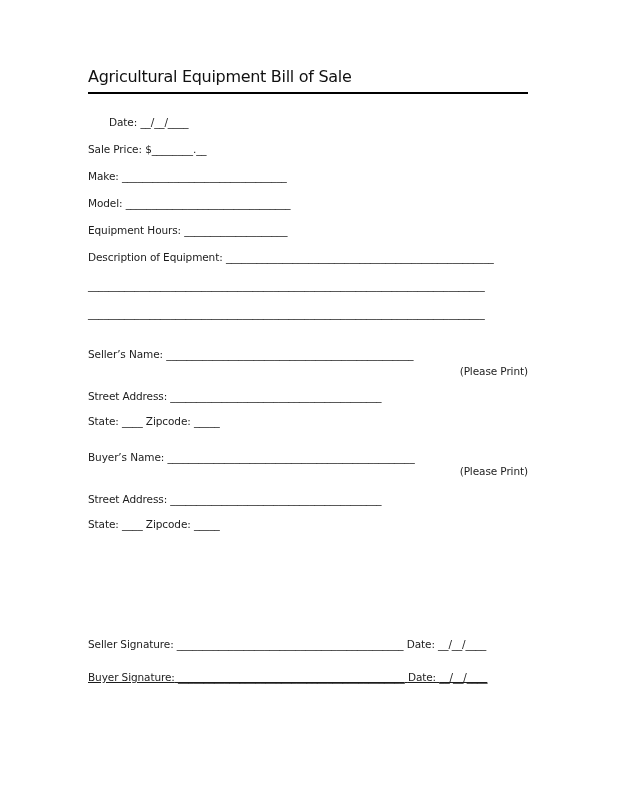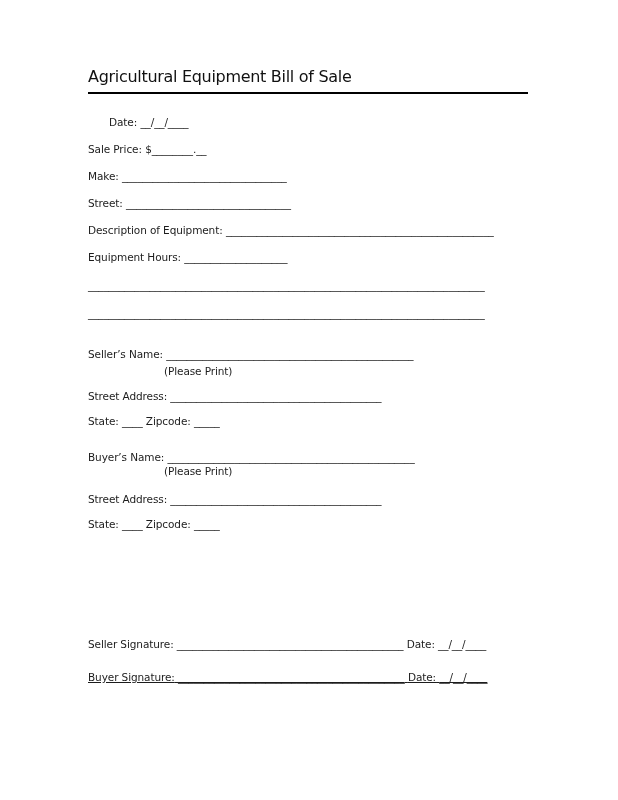--- a/index.html
+++ b/index.html
@@ -42,40 +42,40 @@
   .m14 { margin-top: 14px; }
   .m15 { margin-top: 15px; }
   .m28 { margin-top: 28px; }
   .m12 { margin-top: 12px; }
   .m4  { margin-top: 4px;  }
   .m1  { margin-top: 1px;  }
   .m41 { margin-top: 23px; }
   .m107{ margin-top: 107px;}
   .m13 { margin-top: 20px; text-decoration: underline; }
   .indent  { }
-  .pprint  { margin-left: 76px; }
+  .pprint  { margin-left: 76px; text-align: right; }
 </style>
 </head>
 <body>
 
 <div class="page">
 
   <h1 class="doc-title">Agricultural Equipment Bill of Sale</h1>
 
   <div class="row m22"><span>Date:</span> <span>__/__/____</span></div>
 
   <div class="row m14"><span>Sale Price:</span> <span>$________.__</span></div>
 
   <div class="row m14"><span>Make:</span> <span>________________________________</span></div>
 
-  <div class="row m14"><span>Street:</span> <span>________________________________</span></div>
+  <div class="row m14"><span>Model:</span> <span>________________________________</span></div>
+
+  <div class="row m14"><span>Equipment Hours:</span> <span>____________________</span></div>
 
   <div class="row m14"><span>Description of Equipment:</span> <span>____________________________________________________</span></div>
-
-  <div class="row m14"><span>Equipment Hours:</span> <span>____________________</span></div>
 
   <div class="row m15">_____________________________________________________________________________</div>
 
   <div class="row m15">_____________________________________________________________________________</div>
 
   <div class="row m28"><span>Seller’s Name:</span> <span>________________________________________________</span></div>
 
   <div class="row m4 pprint">(Please Print)</div>
 
   <div class="row m12 indent"><span>Street Address:</span> <span>_________________________________________</span></div>

